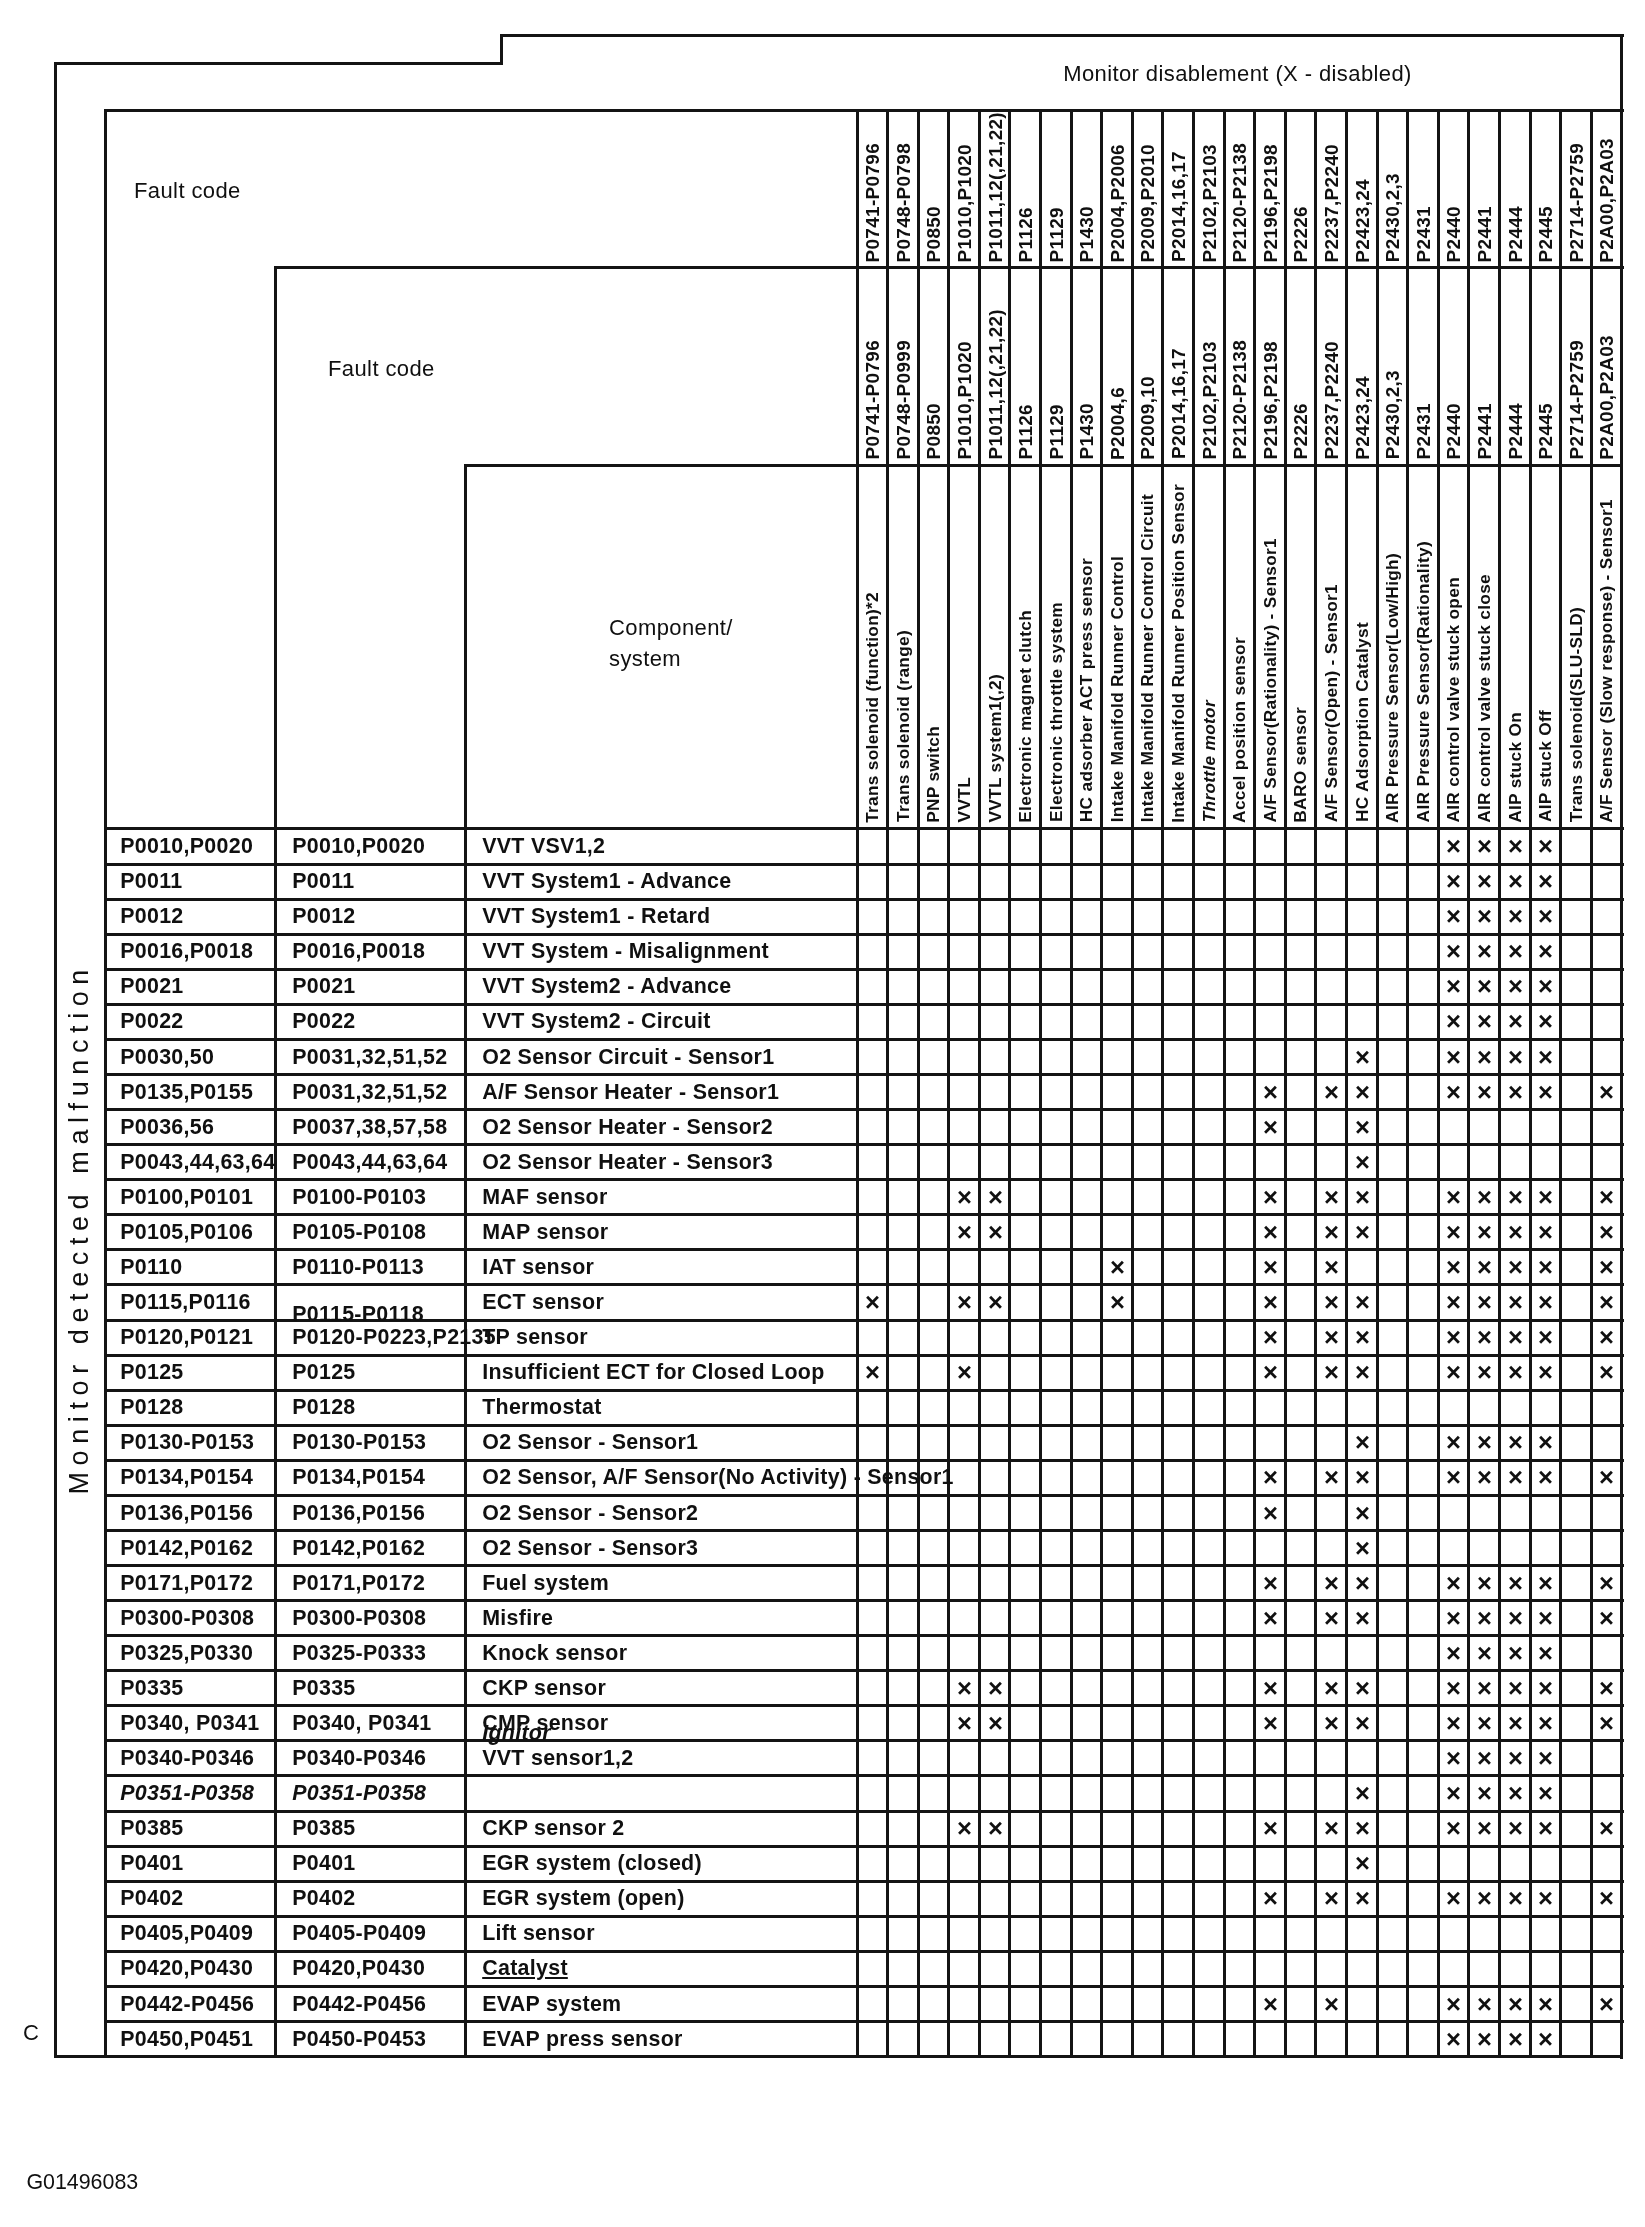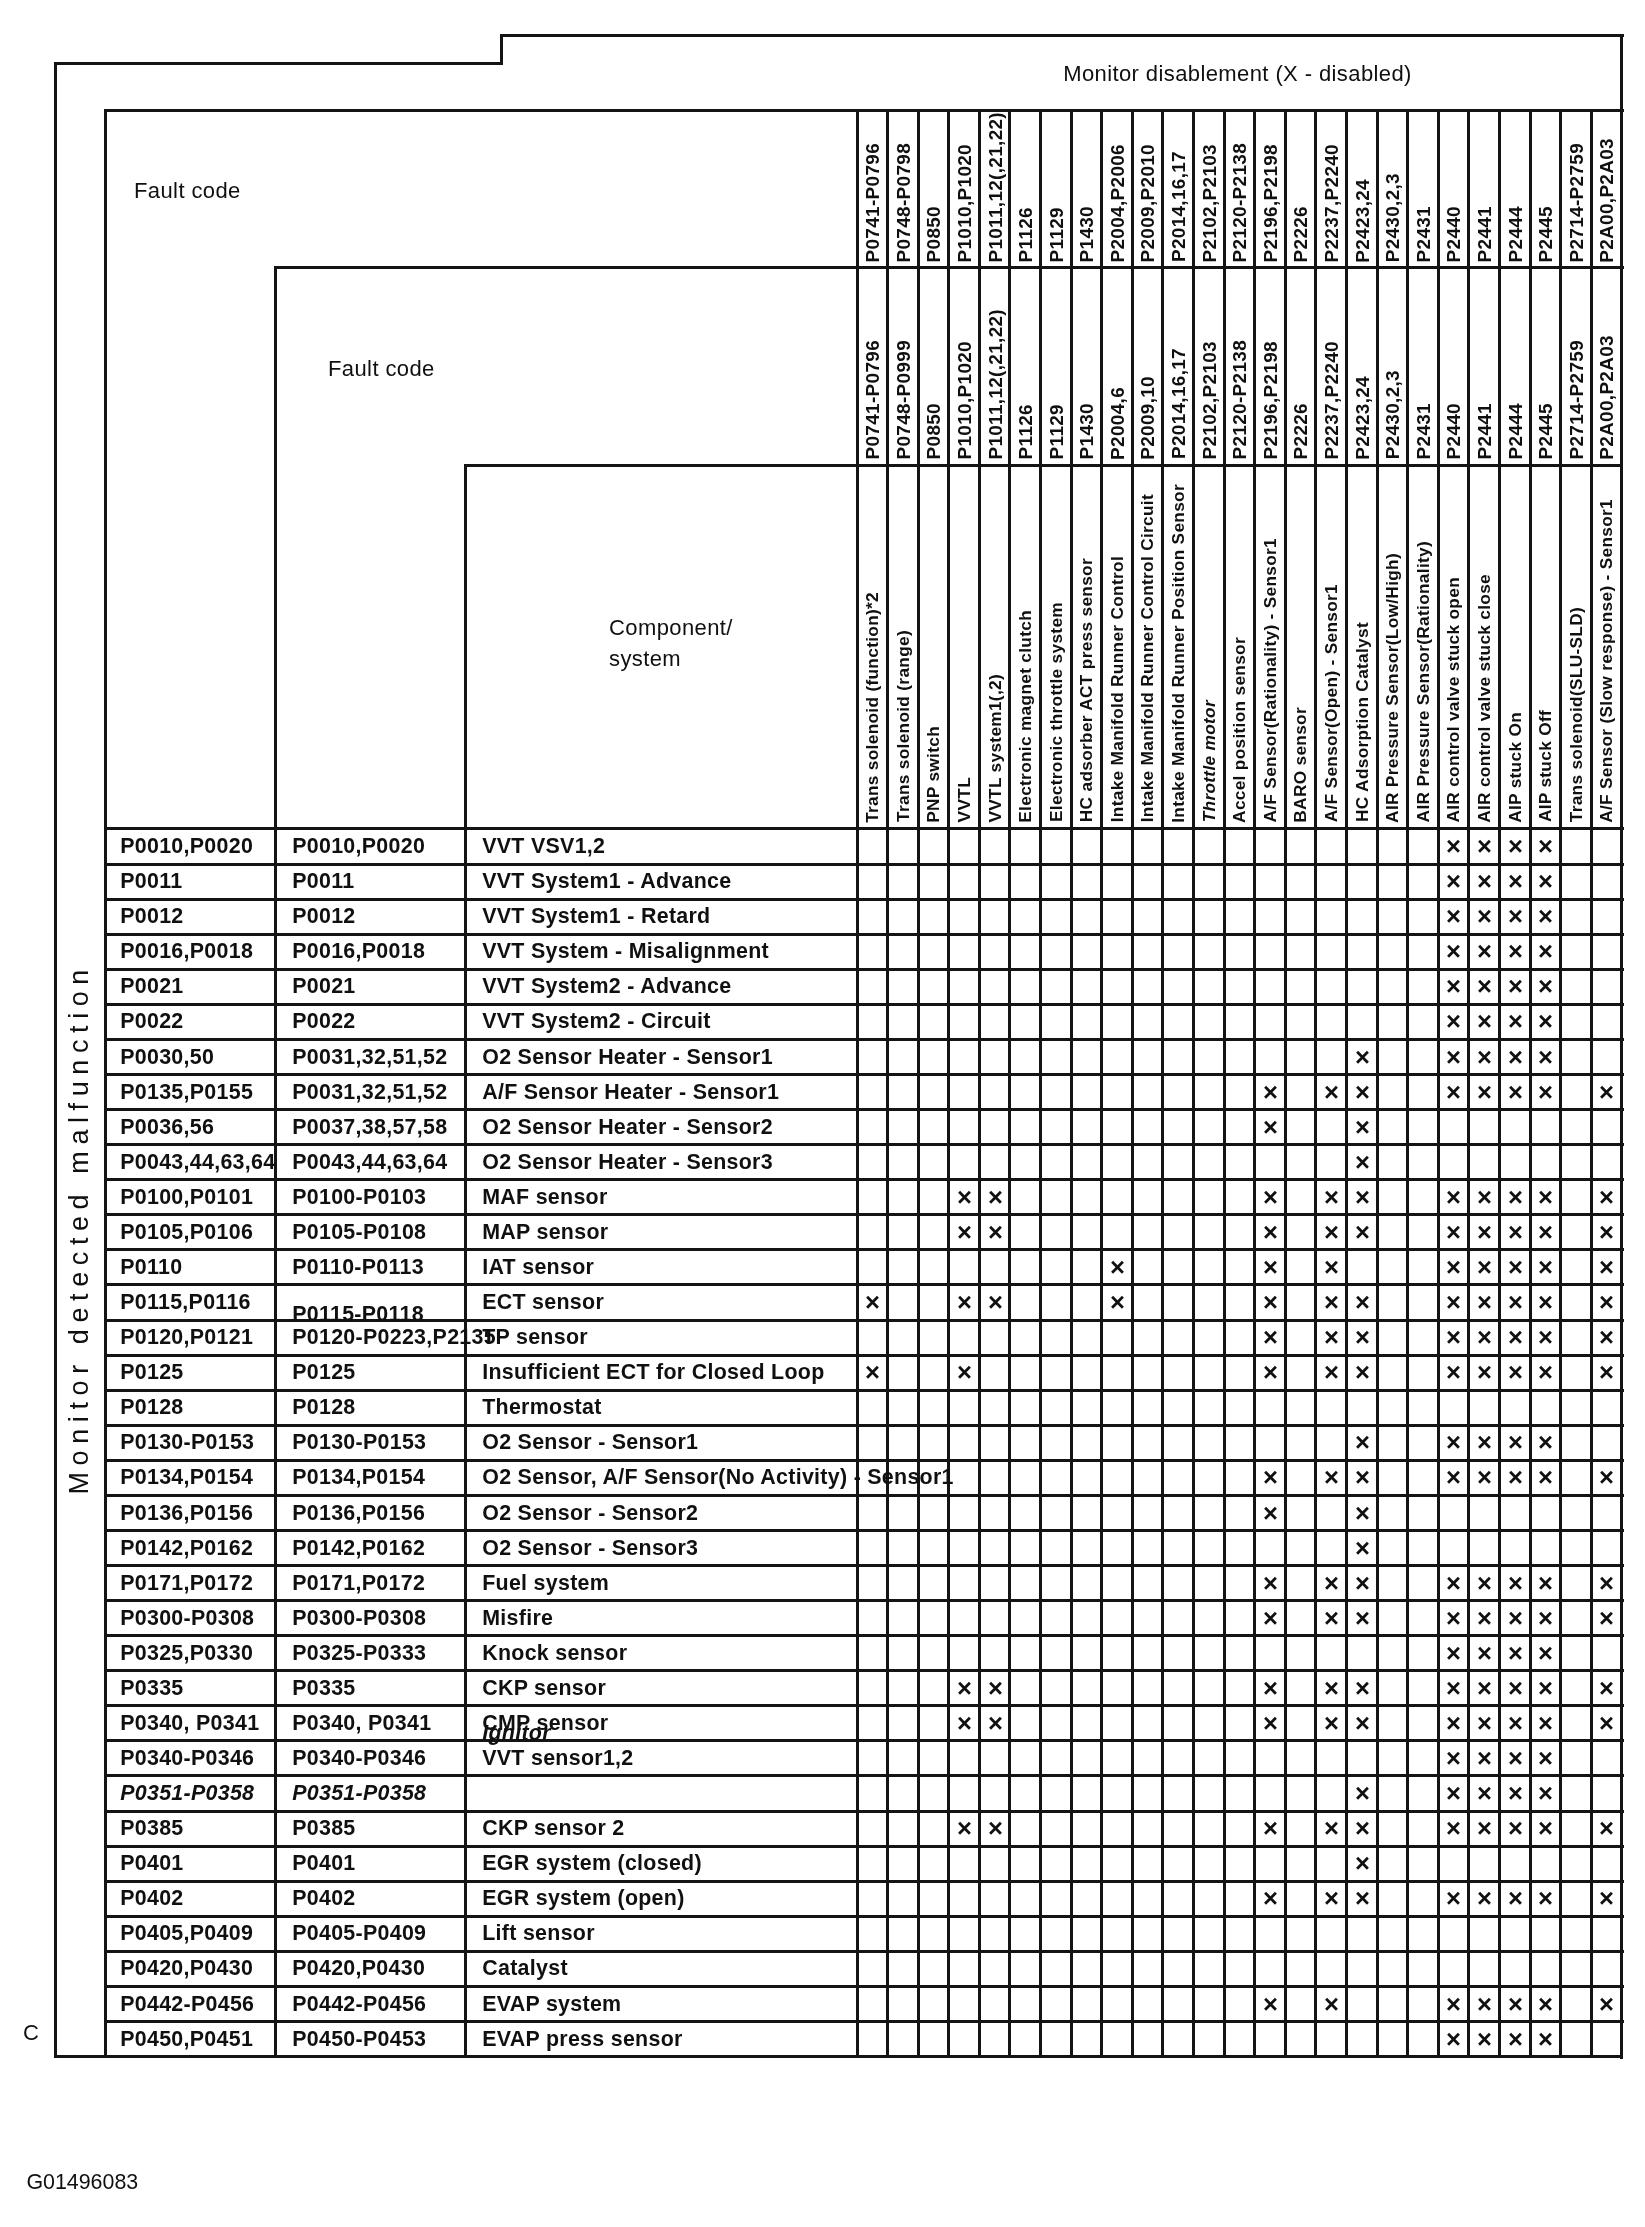--- a/index.html
+++ b/index.html
@@ -393,21 +393,21 @@
       <div class="xcell" style="left: 1530px; top: 969px; width: 31px; height: 35px;">×</div>
       <div class="fcell" style="left: 107px; top: 1004px; width: 167px; height: 35px;">P0022</div>
       <div class="fcell" style="left: 279px; top: 1004px; width: 186px; height: 35px;">P0022</div>
       <div class="fcell" style="left: 469px; top: 1004px; width: 386px; height: 35px;">VVT System2 - Circuit</div>
       <div class="xcell" style="left: 1438px; top: 1004px; width: 31px; height: 35px;">×</div>
       <div class="xcell" style="left: 1469px; top: 1004px; width: 31px; height: 35px;">×</div>
       <div class="xcell" style="left: 1500px; top: 1004px; width: 31px; height: 35px;">×</div>
       <div class="xcell" style="left: 1530px; top: 1004px; width: 31px; height: 35px;">×</div>
       <div class="fcell" style="left: 107px; top: 1040px; width: 167px; height: 35px;">P0030,50</div>
       <div class="fcell" style="left: 279px; top: 1040px; width: 186px; height: 35px;">P0031,32,51,52</div>
-      <div class="fcell" style="left: 469px; top: 1040px; width: 386px; height: 35px;">O2 Sensor Heater - Sensor1</div>
+      <div class="fcell" style="left: 469px; top: 1040px; width: 386px; height: 35px;">O2 Sensor Circuit - Sensor1</div>
       <div class="xcell" style="left: 1347px; top: 1040px; width: 31px; height: 35px;">×</div>
       <div class="xcell" style="left: 1438px; top: 1040px; width: 31px; height: 35px;">×</div>
       <div class="xcell" style="left: 1469px; top: 1040px; width: 31px; height: 35px;">×</div>
       <div class="xcell" style="left: 1500px; top: 1040px; width: 31px; height: 35px;">×</div>
       <div class="xcell" style="left: 1530px; top: 1040px; width: 31px; height: 35px;">×</div>
       <div class="fcell" style="left: 107px; top: 1075px; width: 167px; height: 35px;">P0135,P0155</div>
       <div class="fcell" style="left: 279px; top: 1075px; width: 186px; height: 35px;">P0031,32,51,52</div>
       <div class="fcell" style="left: 469px; top: 1075px; width: 386px; height: 35px;">A/F Sensor Heater  - Sensor1</div>
       <div class="xcell" style="left: 1255px; top: 1075px; width: 31px; height: 35px;">×</div>
       <div class="xcell" style="left: 1316px; top: 1075px; width: 31px; height: 35px;">×</div>
@@ -629,21 +629,21 @@
       <div class="xcell" style="left: 1438px; top: 1881px; width: 31px; height: 35px;">×</div>
       <div class="xcell" style="left: 1469px; top: 1881px; width: 31px; height: 35px;">×</div>
       <div class="xcell" style="left: 1500px; top: 1881px; width: 31px; height: 35px;">×</div>
       <div class="xcell" style="left: 1530px; top: 1881px; width: 31px; height: 35px;">×</div>
       <div class="xcell" style="left: 1591px; top: 1881px; width: 31px; height: 35px;">×</div>
       <div class="fcell" style="left: 107px; top: 1916px; width: 167px; height: 35px;">P0405,P0409</div>
       <div class="fcell" style="left: 279px; top: 1916px; width: 186px; height: 35px;">P0405-P0409</div>
       <div class="fcell" style="left: 469px; top: 1916px; width: 386px; height: 35px;">Lift sensor</div>
       <div class="fcell" style="left: 107px; top: 1951px; width: 167px; height: 35px;">P0420,P0430</div>
       <div class="fcell" style="left: 279px; top: 1951px; width: 186px; height: 35px;">P0420,P0430</div>
-      <div class="fcell" style="left: 469px; top: 1951px; width: 386px; height: 35px;">Catalyst</div>
+      <div class="fcell" style="left: 469px; top: 1951px; width: 386px; height: 35px; text-decoration: underline;">Catalyst</div>
       <div class="fcell" style="left: 107px; top: 1987px; width: 167px; height: 35px;">P0442-P0456</div>
       <div class="fcell" style="left: 279px; top: 1987px; width: 186px; height: 35px;">P0442-P0456</div>
       <div class="fcell" style="left: 469px; top: 1987px; width: 386px; height: 35px;">EVAP system</div>
       <div class="xcell" style="left: 1255px; top: 1987px; width: 31px; height: 35px;">×</div>
       <div class="xcell" style="left: 1316px; top: 1987px; width: 31px; height: 35px;">×</div>
       <div class="xcell" style="left: 1438px; top: 1987px; width: 31px; height: 35px;">×</div>
       <div class="xcell" style="left: 1469px; top: 1987px; width: 31px; height: 35px;">×</div>
       <div class="xcell" style="left: 1500px; top: 1987px; width: 31px; height: 35px;">×</div>
       <div class="xcell" style="left: 1530px; top: 1987px; width: 31px; height: 35px;">×</div>
       <div class="xcell" style="left: 1591px; top: 1987px; width: 31px; height: 35px;">×</div>

